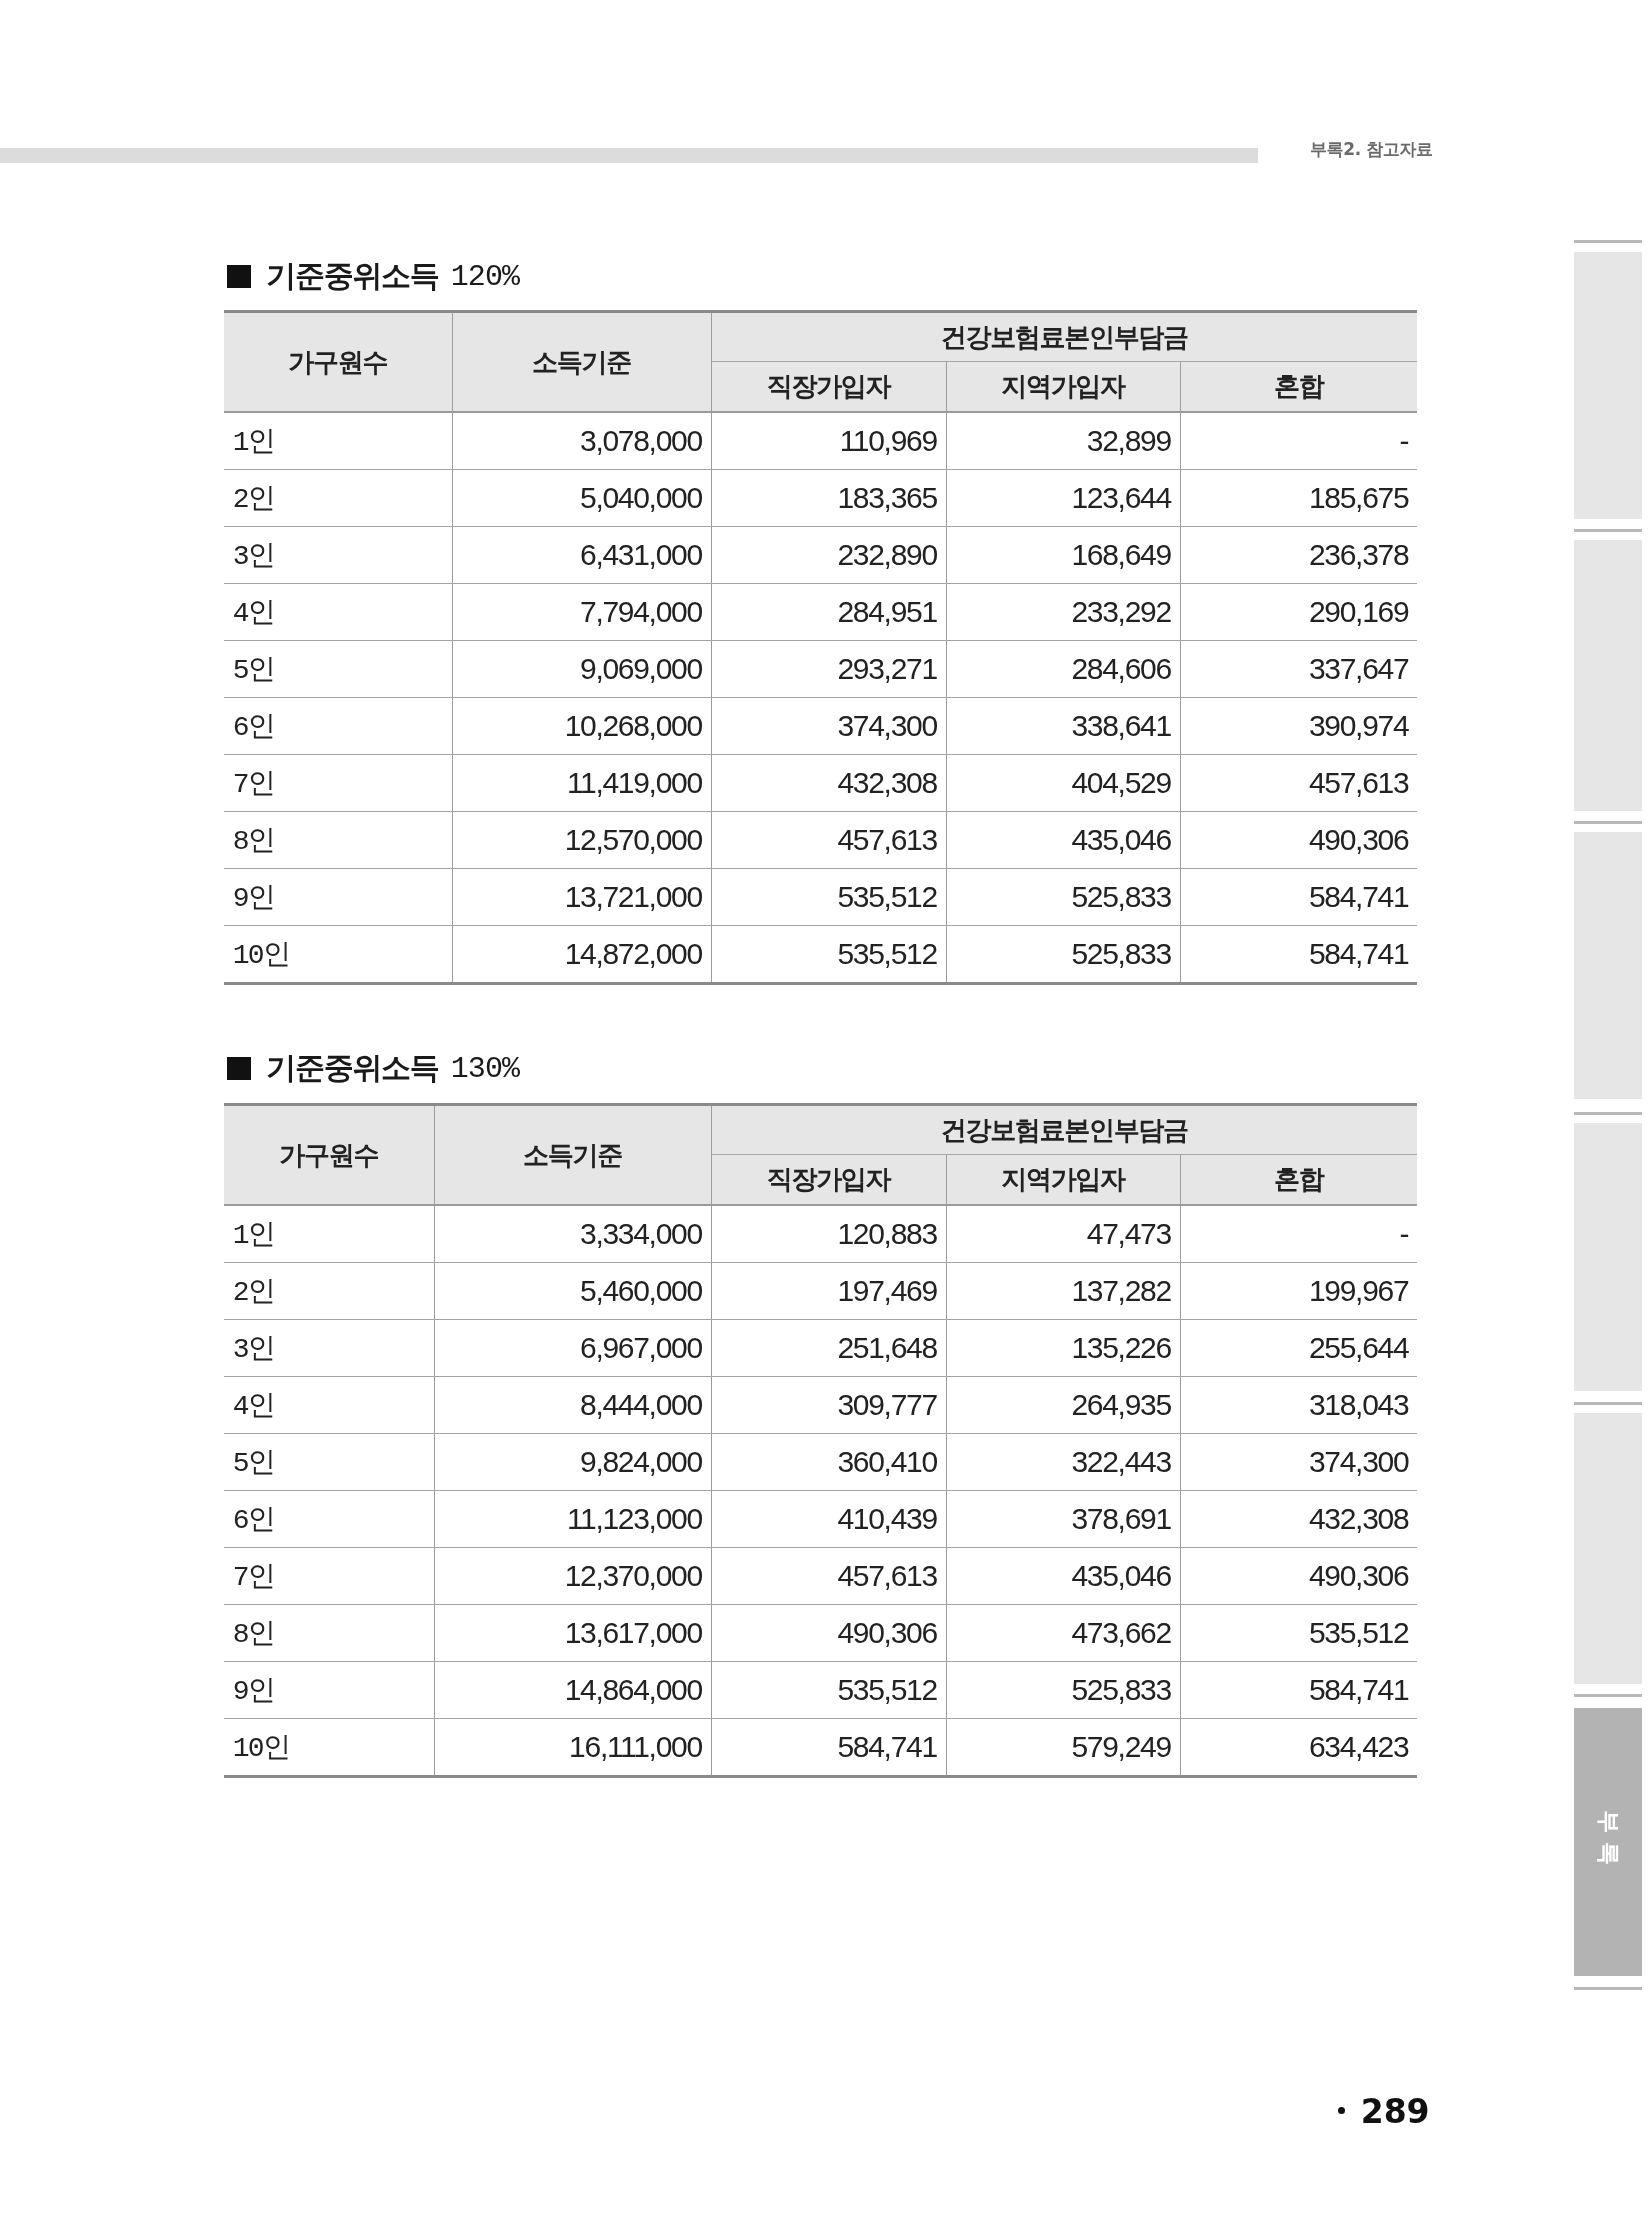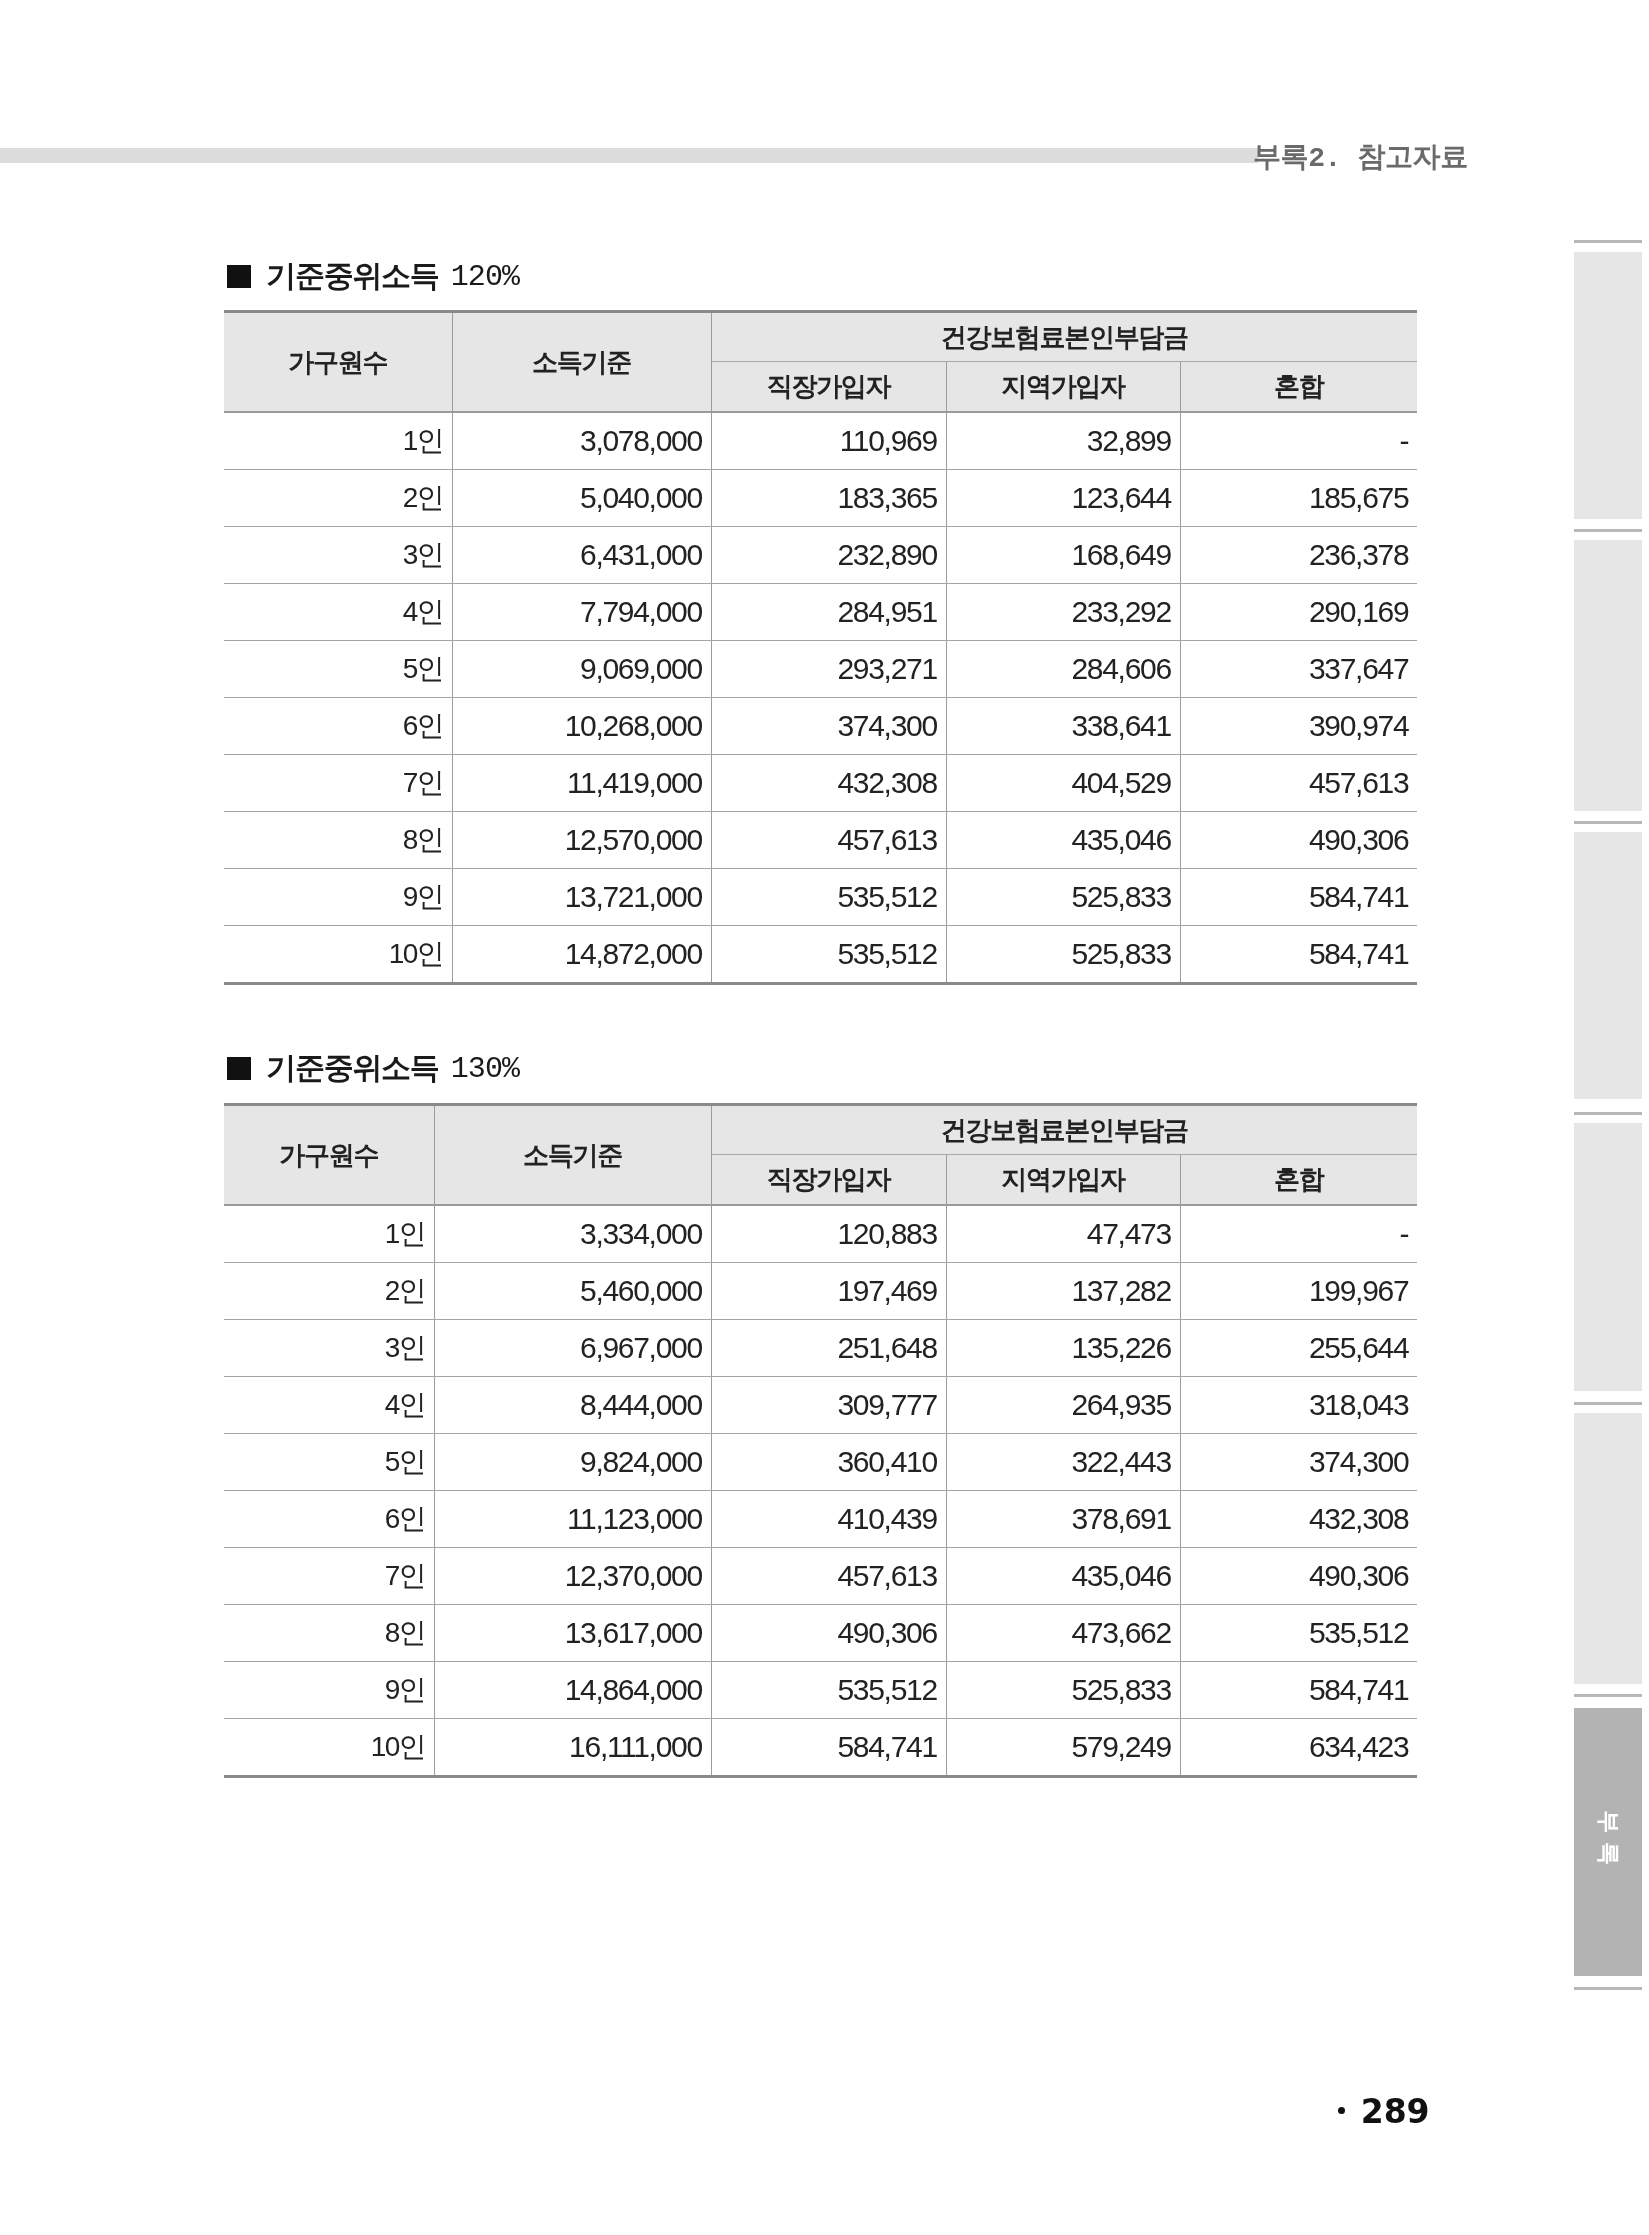--- a/index.html
+++ b/index.html
@@ -1,32 +1,32 @@
 <!DOCTYPE html>
 <html style="font-size:14px"><head>
 <meta charset="utf-8">
 <style>
   html, body { margin:0; padding:0; background:#ffffff; }
   body { width:1649px; height:2236px; position:relative; overflow:hidden;
          font-family:"DejaVu Sans", "Liberation Sans", sans-serif; color:#222; }
 
   .header-bar { position:absolute; left:0; top:148px; width:1258px; height:15px; background:#dcdcdc; }
-  .header-title { position:absolute; left:1253px; top:138px; font-size:28px; color:#6a6a6a; font-weight:bold; letter-spacing:-0.4px; white-space:nowrap;font-family:Liberation Mono, monospace; }
+  .header-title { position:absolute; left:1310px; top:138px; font-size:17px; color:#6a6a6a; font-weight:bold; letter-spacing:-0.4px; white-space:nowrap; }
 
   .section-title { position:absolute; left:227px; font-size:30px; font-weight:bold; color:#1a1a1a; letter-spacing:-1.3px; white-space:nowrap; display:flex; align-items:center;font-family:Liberation Mono, monospace; }
   .section-title .sq { display:inline-block; width:23.6px; height:23.6px; background:#111; margin-right:15.7px; }
   .section-title .pct { margin-left:12.2px; font-weight:normal; letter-spacing:-0.9px; }
 
   table.data { position:absolute; left:224px; width:1193px; border-collapse:collapse; table-layout:fixed;
                font-family:"Liberation Sans", sans-serif; }
   table.data th { background:#e6e6e6; font-weight:bold; font-size:26px; color:#222; text-align:center;
                   letter-spacing:-1.3px; font-family:"DejaVu Sans", sans-serif; }
   table.data td { font-size:30px; color:#222; letter-spacing:-1.3px; padding:0 8.7px; height:56px; }
   table.data td.num { text-align:right; }
-  table.data td.hh { text-align:right; font-family:Liberation Sans, sans-serif; font-size:28px; letter-spacing:-1.7px; }
+  table.data td.hh { text-align:left; font-family:Liberation Mono, monospace; font-size:28px; letter-spacing:-1.7px; }
   table.data thead tr:first-child th { border-top:3.5px solid #8a8a8a; }
   table.data thead tr.sub th { border-top:1.7px solid #a8a8a8;text-align:center; }
   table.data thead tr:last-child th, table.data thead th.rowspan2 { border-bottom:2.6px solid #9a9a9a; }
   table.data th, table.data td { border-left:1.7px solid #9c9c9c; }
   table.data th:first-child, table.data td:first-child { border-left:none; }
   table.data thead tr.sub th:first-child { border-left:1.7px solid #9c9c9c; }
   table.data tbody td { border-bottom:1.7px solid #a5a5a5; }
   table.data tbody tr:last-child td { border-bottom:3.5px solid #8a8a8a; }
   table.data thead tr.top th { height:46px; }
   table.data thead tr.sub th { height:47px; }

